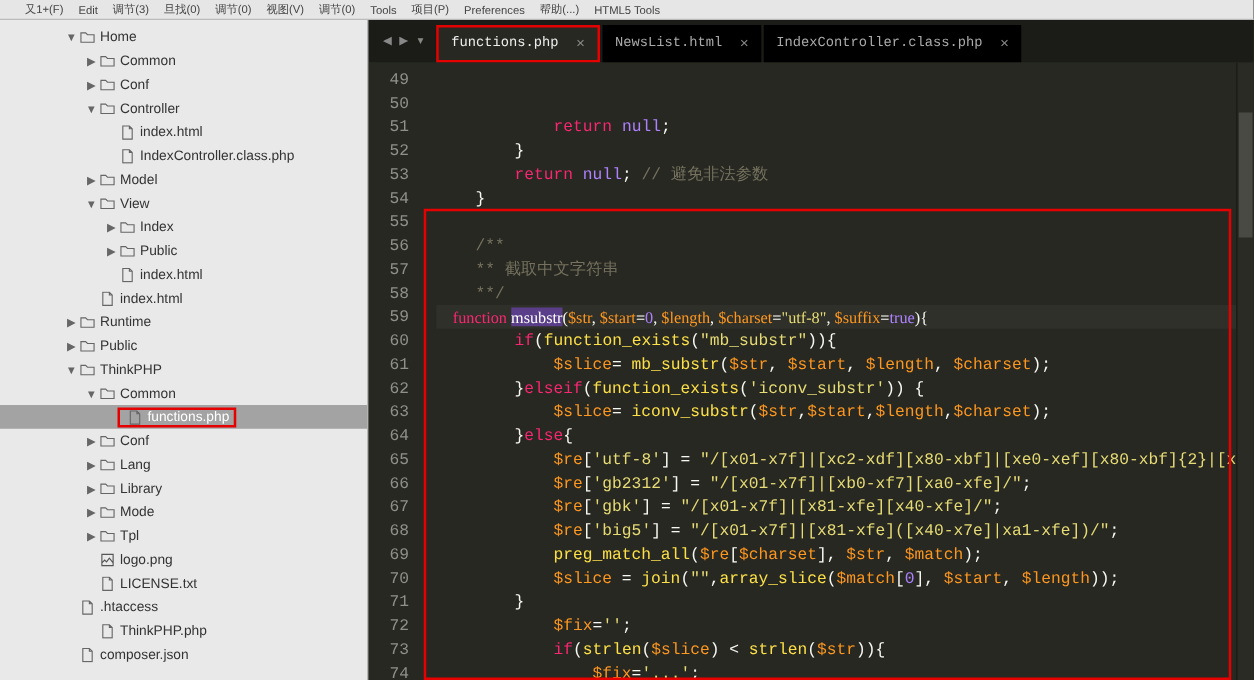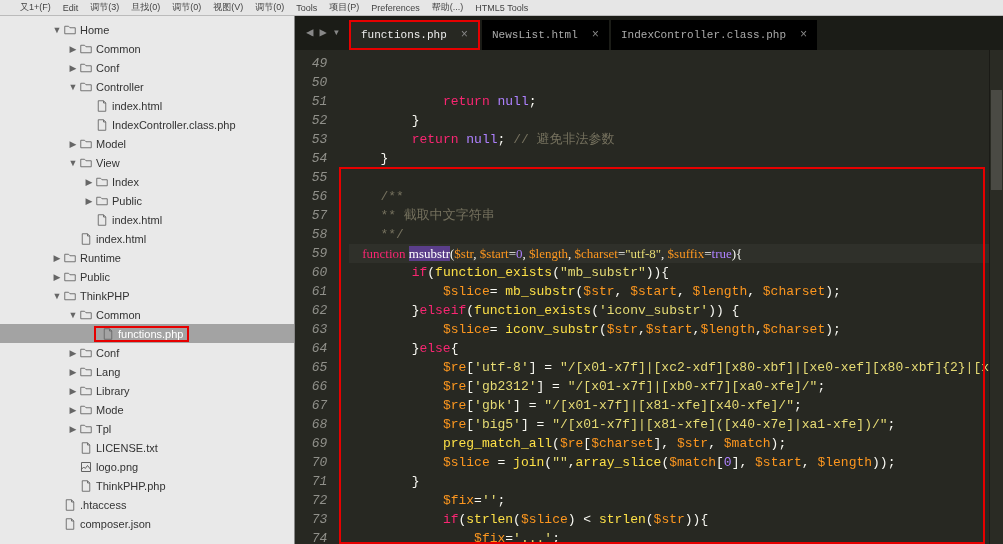--- a/index.html
+++ b/index.html
@@ -116,21 +116,21 @@
     position: relative;
   }
   .gutter {
     width: 40px;
     background: #272822;
     color: #90908a;
     text-align: right;
     padding-right: 8px;
     padding-top: 4px;
   }
-  .gutter div { height: 19px; font-style: italic; }
+  .gutter div { height: 19px; }
   .code {
     flex: 1;
     padding-top: 4px;
     padding-left: 14px;
     white-space: pre;
     position: relative;
   }
   .line { height: 19px; }
   .line.curr { background: rgba(255,255,255,0.04); font-family: Liberation Serif, serif; }
   .red-box {
@@ -424,57 +424,57 @@
             </svg>
           </span>
           <span>Tpl</span>
         </span>
       </div>
       <div class="tree-item indent-1">
         <span class="arrow"></span>
         <span class="label-wrap">
           <span class="icon">
             <svg width="12" height="12" viewBox="0 0 16 16">
+              <path d="M2 2h12v12H2z M2 11l3-3 2 2 3-4 4 5" fill="none" stroke="#555" stroke-width="1.2"></path>
+            </svg>
+          </span>
+          <span>logo.png</span>
+        </span>
+      </div>
+      <div class="tree-item indent-1">
+        <span class="arrow"></span>
+        <span class="label-wrap">
+          <span class="icon">
+            <svg width="12" height="12" viewBox="0 0 16 16">
               <path d="M3 1h7l3 3v11H3z M10 1v3h3" fill="none" stroke="#666" stroke-width="1.2"></path>
             </svg>
           </span>
           <span>LICENSE.txt</span>
         </span>
       </div>
-      <div class="tree-item indent-1">
-        <span class="arrow"></span>
-        <span class="label-wrap">
-          <span class="icon">
-            <svg width="12" height="12" viewBox="0 0 16 16">
-              <path d="M2 2h12v12H2z M2 11l3-3 2 2 3-4 4 5" fill="none" stroke="#555" stroke-width="1.2"></path>
-            </svg>
-          </span>
-          <span>logo.png</span>
+      <div class="tree-item indent-0">
+        <span class="arrow"></span>
+        <span class="label-wrap">
+          <span class="icon">
+            <svg width="12" height="12" viewBox="0 0 16 16">
+              <path d="M3 1h7l3 3v11H3z M10 1v3h3" fill="none" stroke="#666" stroke-width="1.2"></path>
+            </svg>
+          </span>
+          <span>.htaccess</span>
         </span>
       </div>
       <div class="tree-item indent-1">
         <span class="arrow"></span>
         <span class="label-wrap">
           <span class="icon">
             <svg width="12" height="12" viewBox="0 0 16 16">
               <path d="M3 1h7l3 3v11H3z M10 1v3h3" fill="none" stroke="#666" stroke-width="1.2"></path>
             </svg>
           </span>
           <span>ThinkPHP.php</span>
-        </span>
-      </div>
-      <div class="tree-item indent-0">
-        <span class="arrow"></span>
-        <span class="label-wrap">
-          <span class="icon">
-            <svg width="12" height="12" viewBox="0 0 16 16">
-              <path d="M3 1h7l3 3v11H3z M10 1v3h3" fill="none" stroke="#666" stroke-width="1.2"></path>
-            </svg>
-          </span>
-          <span>.htaccess</span>
         </span>
       </div>
       <div class="tree-item indent-0">
         <span class="arrow"></span>
         <span class="label-wrap">
           <span class="icon">
             <svg width="12" height="12" viewBox="0 0 16 16">
               <path d="M3 1h7l3 3v11H3z M10 1v3h3" fill="none" stroke="#666" stroke-width="1.2"></path>
             </svg>
           </span>

